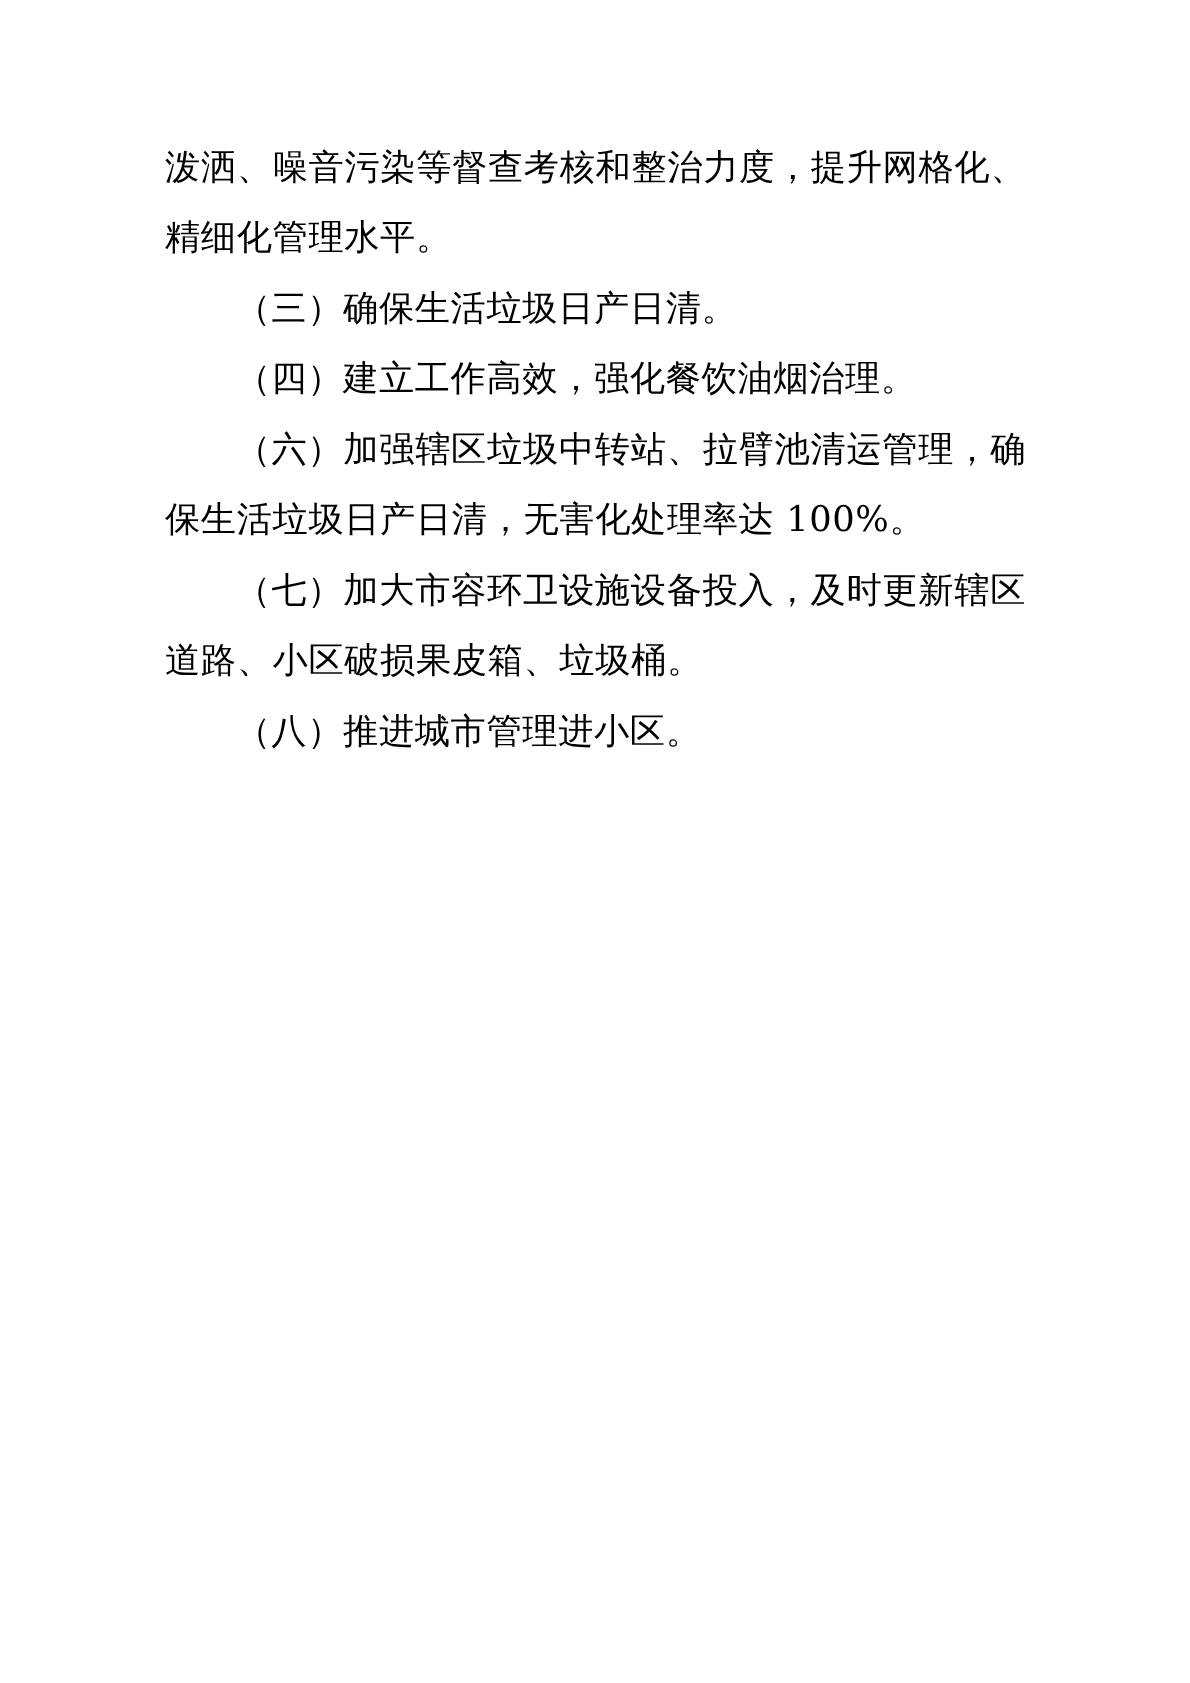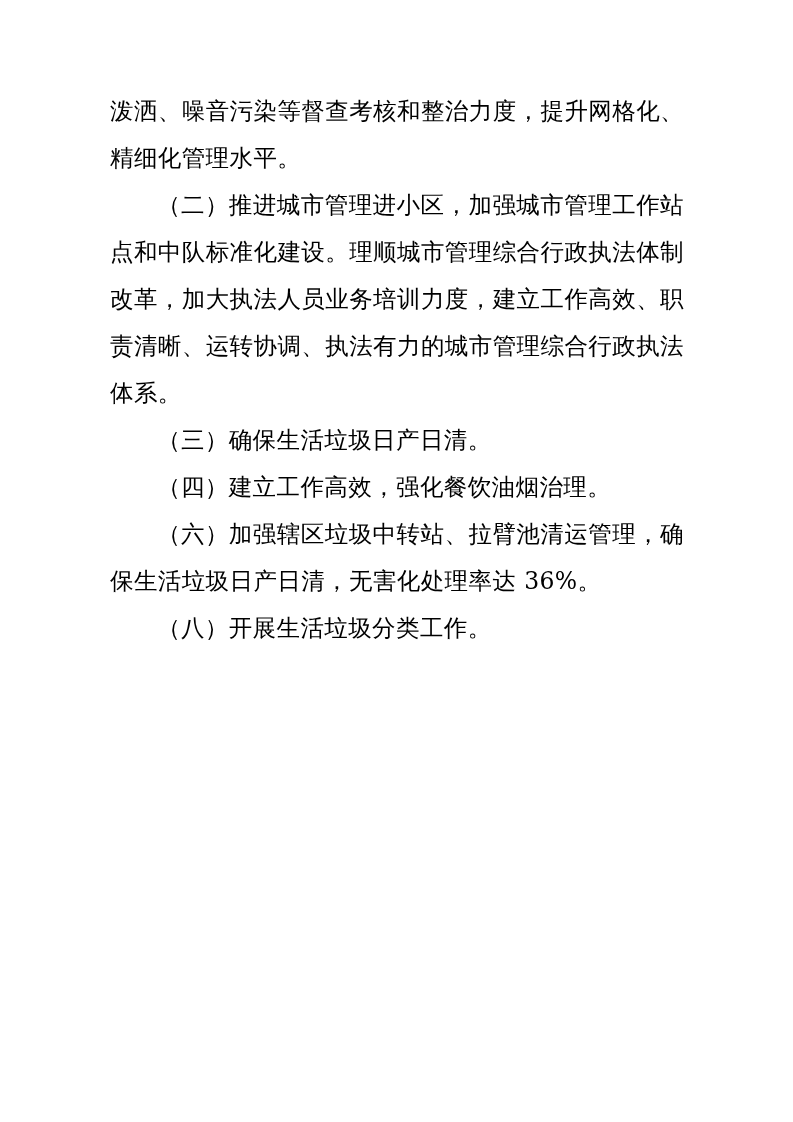--- a/index.html
+++ b/index.html
@@ -45,20 +45,20 @@
     font-family: "DejaVu Serif", "Liberation Serif", serif;
     color: #000000;
   }
 </style>
 </head>
 <body>
 
 <div class="page">
   <div class="content">
     <p class="para">泼洒、噪音污染等督查考核和整治力度，提升网格化、精细化管理水平。</p>
-    <p class="para indent">（二）推进城市管理进小区，加强城市管理工作站点和中队标准化建设。理顺城市管理综合行政执法体制改革，加大执法人员业务培训力度，建立工作高效、职责清晰、运转协调、执法有力的城市管理综合行政执法体系。</p>
     <p class="para indent">（三）确保生活垃圾日产日清。</p>
     <p class="para indent">（四）建立工作高效，强化餐饮油烟治理。</p>
-    <p class="para indent">（六）加强辖区垃圾中转站、拉臂池清运管理，确保生活垃圾日产日清，无害化处理率达 36%。</p>
-    <p class="para indent">（八）开展生活垃圾分类工作。</p>
+    <p class="para indent">（六）加强辖区垃圾中转站、拉臂池清运管理，确保生活垃圾日产日清，无害化处理率达 100%。</p>
+    <p class="para indent">（七）加大市容环卫设施设备投入，及时更新辖区道路、小区破损果皮箱、垃圾桶。</p>
+    <p class="para indent">（八）推进城市管理进小区。</p>
   </div>
   <div class="footer">-5-</div>
 </div>
 
 </body></html>

